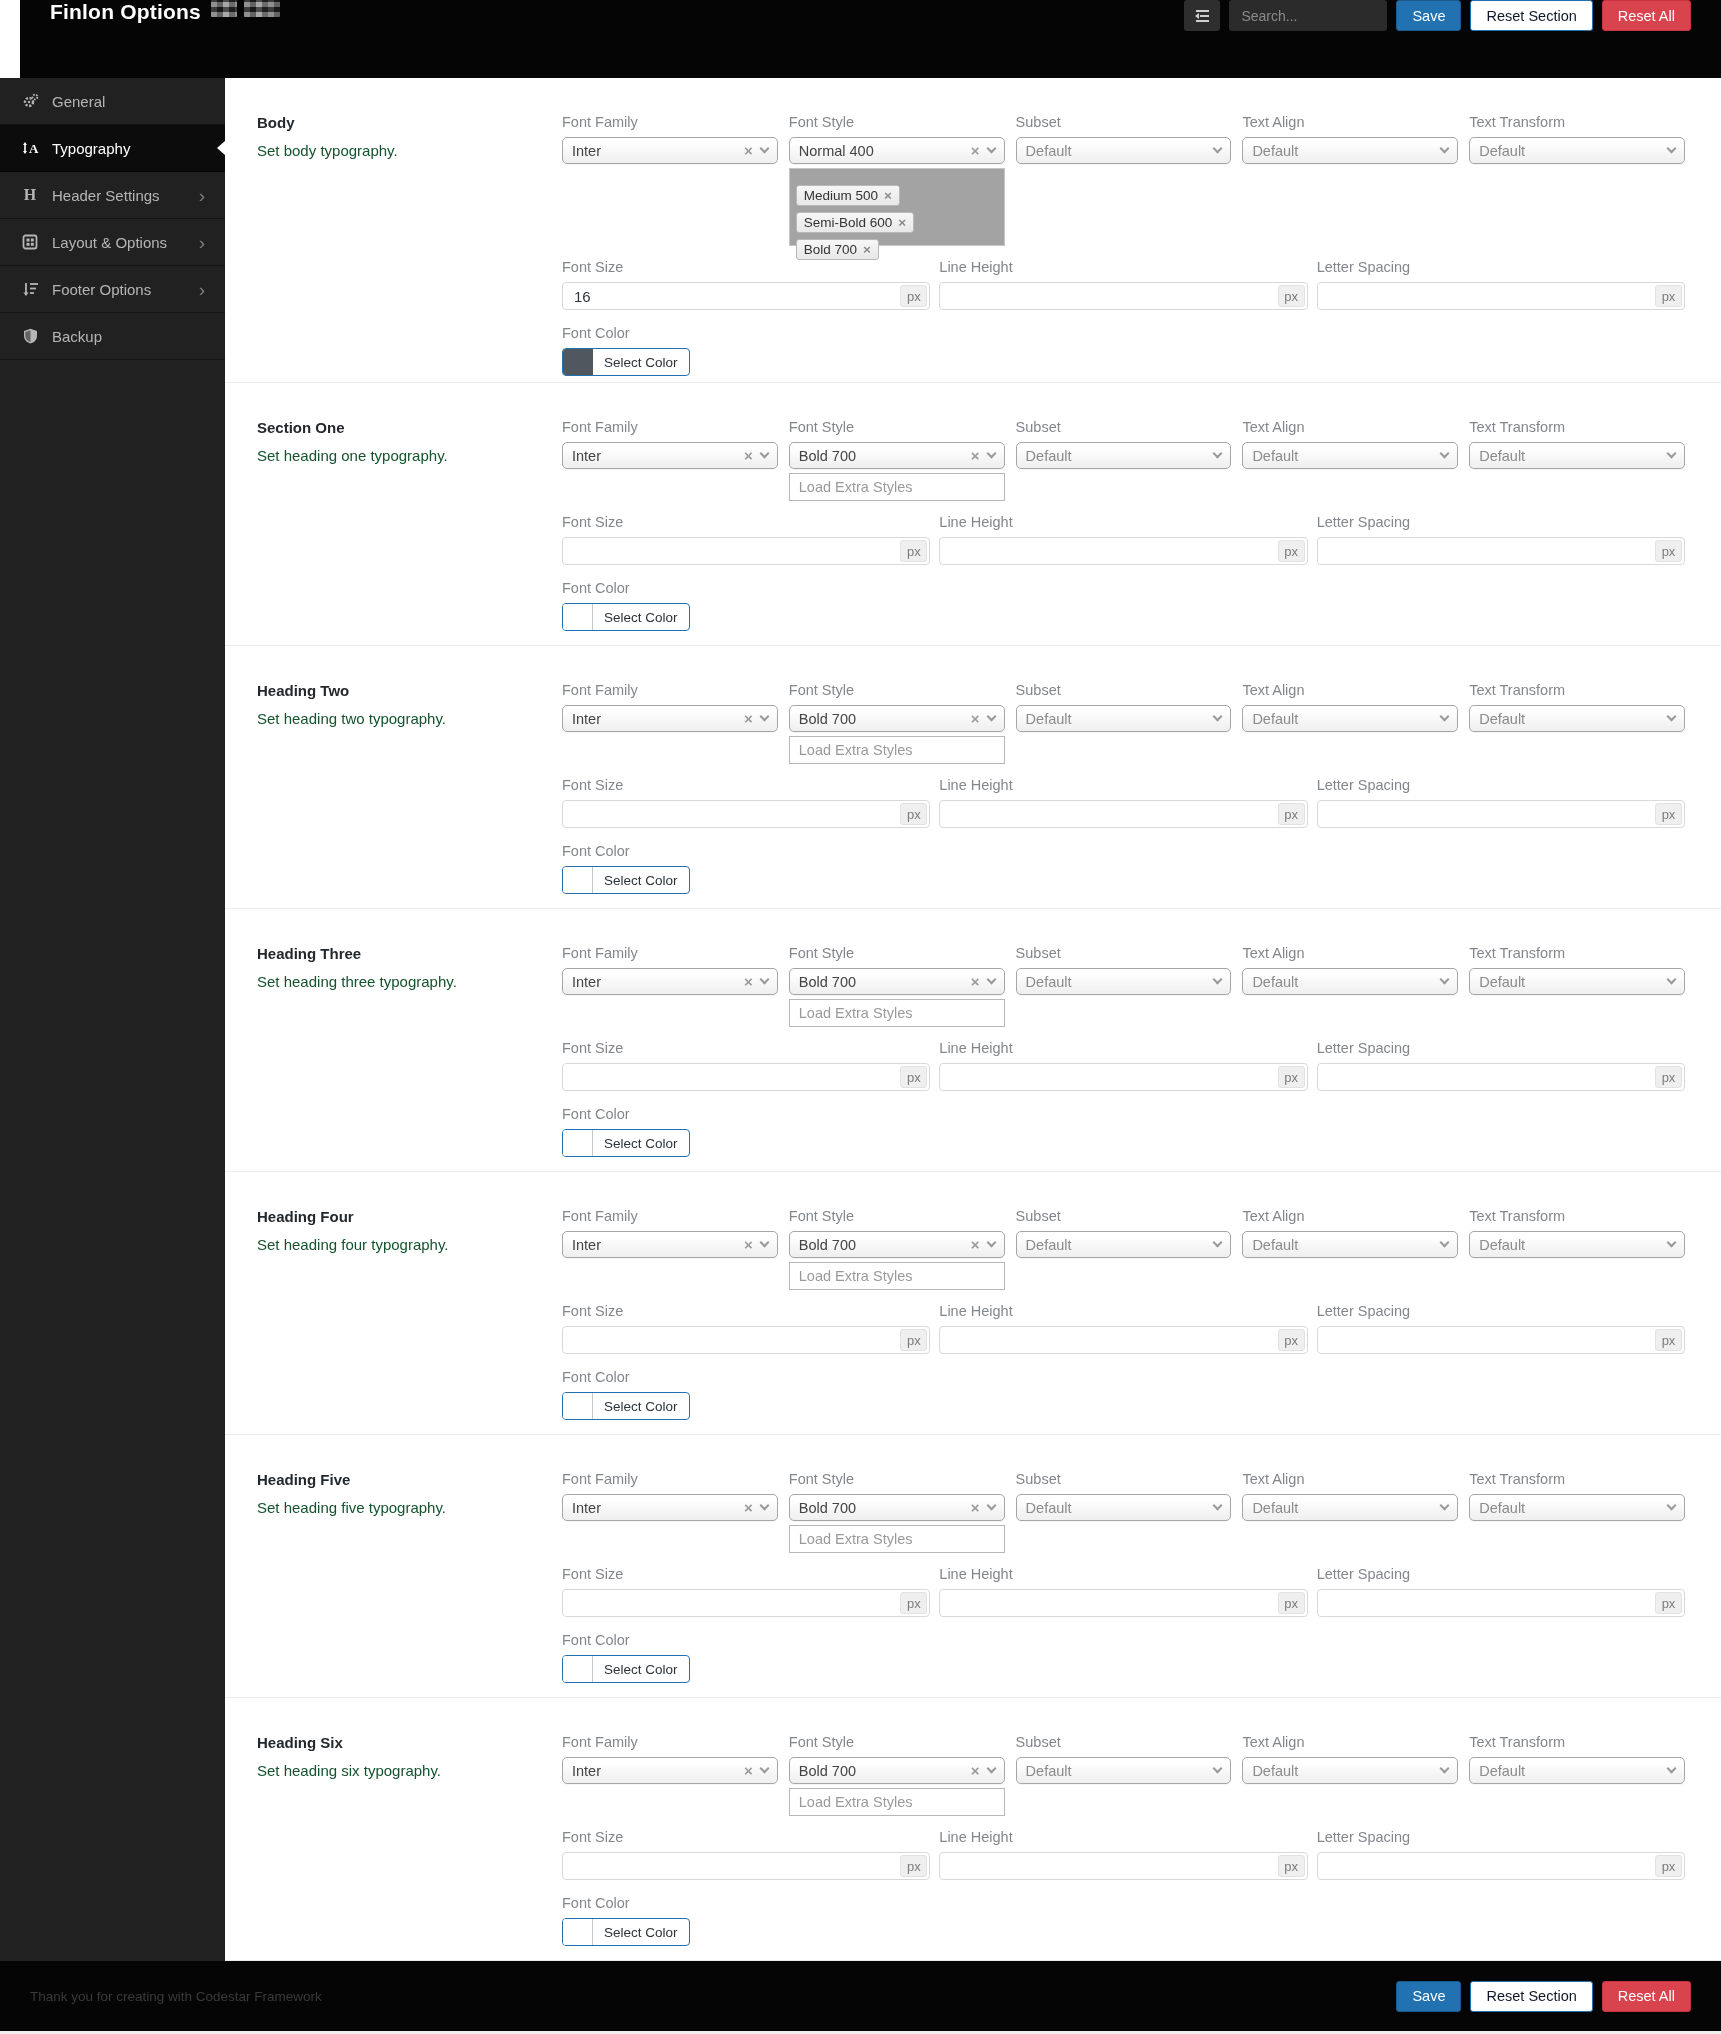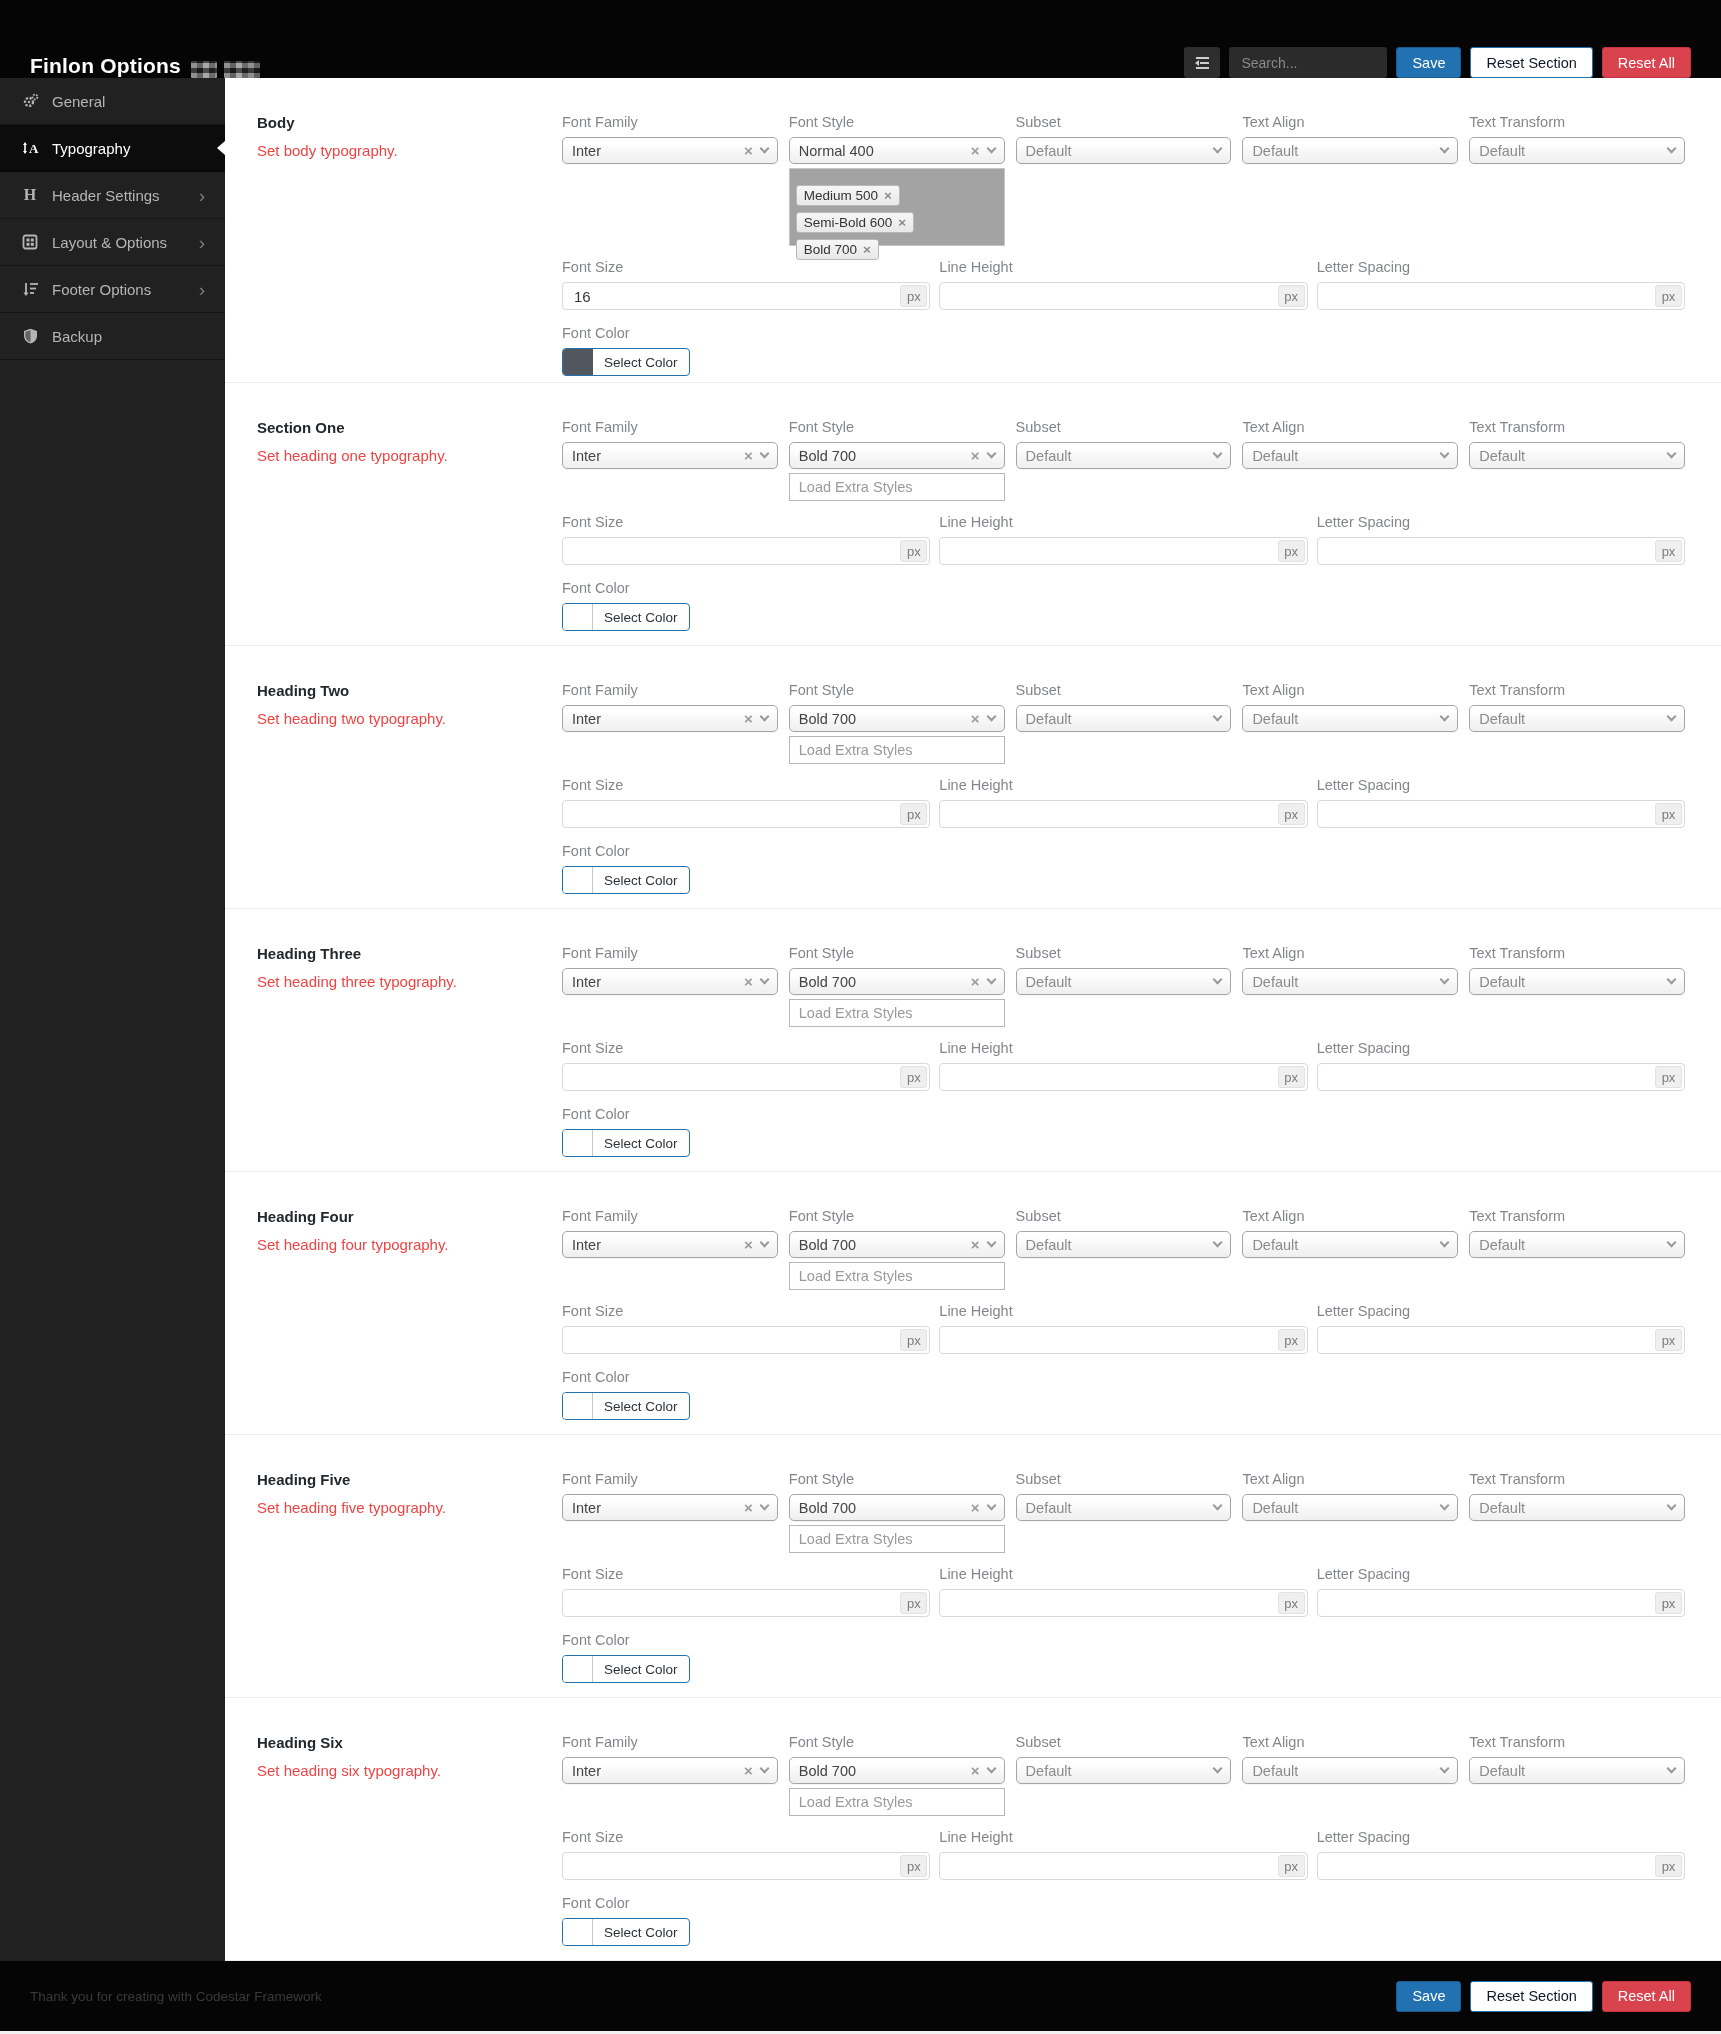--- a/index.html
+++ b/index.html
@@ -7,22 +7,23 @@
   body {
     width: 1721px;
     font-family: "Liberation Sans", sans-serif;
     background: #fff;
     color: #23282d;
   }
 
   
   .topbar {
     height: 78px; background: #050505;
-    display: flex; align-items: flex-end;
+    display: flex; align-items: flex-start;
     padding: 0 30px;
+    margin-left: 20px;
   }
   .app-title { color:#fff; font-size:21px; font-weight:600; letter-spacing:.2px; }
   .censored { display:inline-flex; gap:7px; margin-left:10px; vertical-align:middle; }
   .censored i {
     display:inline-block; height:17px; border-radius:1px;
     background:
       repeating-linear-gradient(90deg,#6b6b6b 0 6px,#2e2e2e 6px 12px,#8a8a8a 12px 18px,#3a3a3a 18px 24px),
       repeating-linear-gradient(0deg,rgba(255,255,255,.25) 0 5px,rgba(0,0,0,.45) 5px 10px);
     background-blend-mode: overlay;
     filter: blur(.6px);
@@ -73,21 +74,21 @@
 
   
   .content { flex:1; background:#fff; }
   .opt-section {
     display:flex; padding:36px 36px 0 32px;
     border-bottom:1px solid #ececec; min-height:263px;
   }
   .opt-section.body-sec { min-height:305px; }
   .sec-left { flex:0 0 305px; width:305px; padding-right:20px; }
   .sec-left h3 { font-size:15px; font-weight:700; color:#23282d; margin-bottom:11px; }
-  .sec-left p  { font-size:15px; color:#ef4444; }
+  .sec-left p  { font-size:15px; color:#14532d; }
   .sec-fields { flex:1; }
 
   .grid5 { display:grid; grid-template-columns:repeat(5,1fr); column-gap:11px; row-gap:4px; }
   .grid3 { display:grid; grid-template-columns:repeat(3,1fr); column-gap:9px; margin-top:13px; }
 
   .field label { display:block; font-size:14.5px; color:#83878c; margin-bottom:7px; }
 
   .chosen, .selectbox {
     height:27px; border:1px solid #a6a6a6; border-radius:5px;
     background:linear-gradient(#ffffff 20%, #f6f6f6 60%, #efefef 100%);

